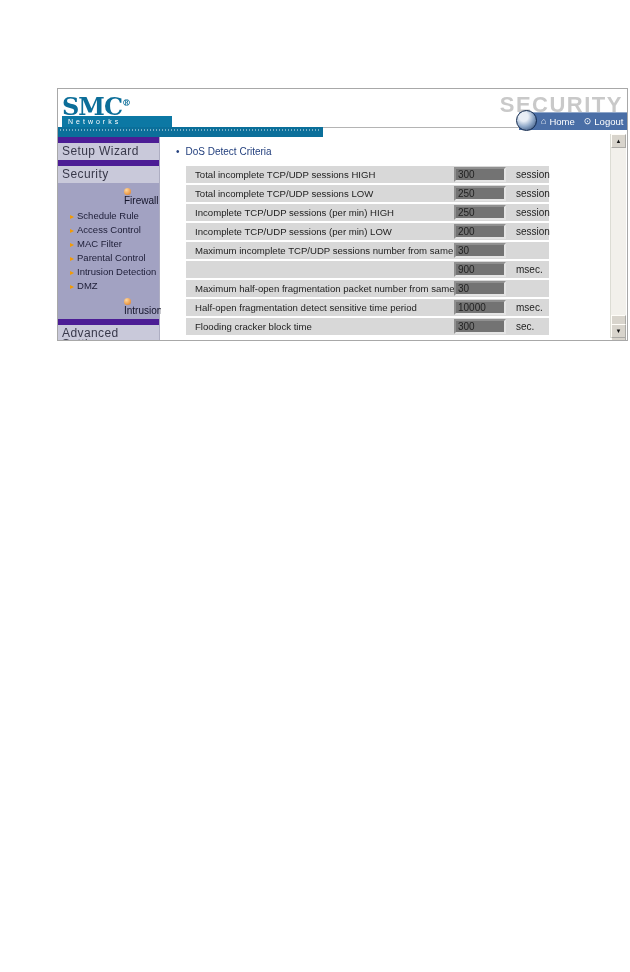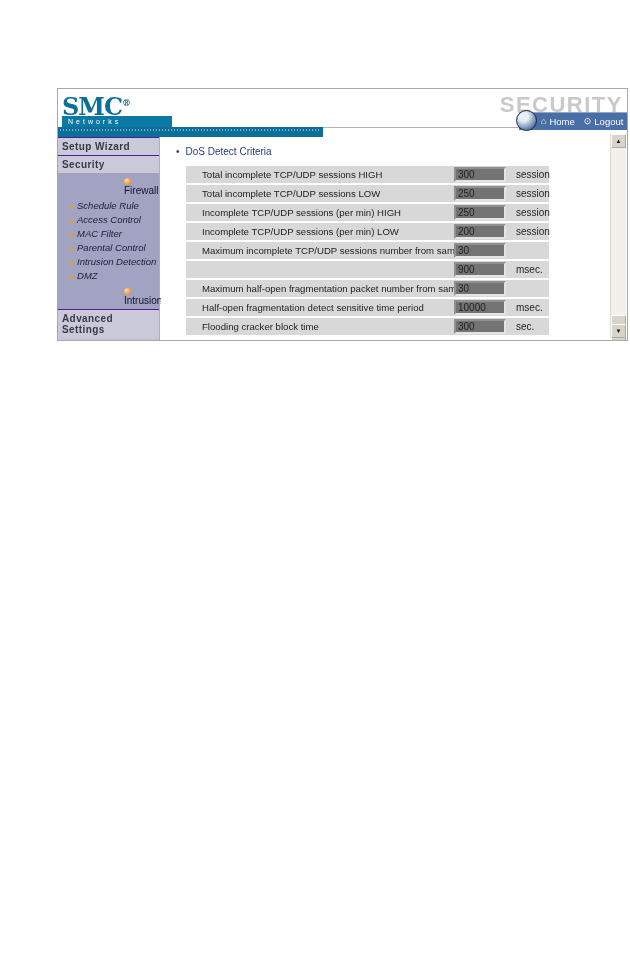--- a/index.html
+++ b/index.html
@@ -36,38 +36,38 @@
   .nav-ic { font-size:9px; line-height:9px; }
   .badge { position:absolute; left:-3px; top:-3px; width:21px; height:21px;
            border-radius:50%; background:radial-gradient(circle at 35% 30%, #e8eef6 0 25%, #8fa8c8 55%, #1d3a66 100%);
            border:1px solid #12294d; }
 
   
   .bodyarea { position:absolute; left:0; top:48px; right:0; bottom:0; }
 
   .sidebar { position:absolute; left:0; top:0; bottom:0; width:102px;
              background:#c6c6d8; border-right:1px solid #aeaec2; font-size:10px; }
-  .sb-h { border-top:1px solid #4c1d95; background:#c9c9da; font-weight:bold;
-          color:#38384a; font-size:10px; letter-spacing:0.4px;
+  .sb-h { border-top:6px solid #4c1d95; background:#c9c9da; font-weight:normal;
+          color:#38384a; font-size:12px; letter-spacing:0.4px;
           padding:3px 2px 3px 4px; line-height:11px; cursor:pointer; }
   .sb-group { background:#a2a2c2; }
   .sb-b { padding:3px 0 3px 18px; line-height:10px; color:#14142a; cursor:pointer;margin-left:48px; }
   .orb { display:inline-block; width:7px; height:7px; border-radius:50%;
          background:radial-gradient(circle at 35% 30%, #ffd9a0, #e07818);
          margin-right:3px; vertical-align:-1px; }
-  .sb-s { padding:2px 0 2px 12px; line-height:9px; font-size:9.5px; color:#20203a; cursor:pointer;font-style:italic; }
+  .sb-s { padding:2px 0 2px 12px; line-height:9px; font-size:9.5px; color:#20203a; cursor:pointer; }
   .tri { color:#f59a00; font-size:8px; margin-right:3px; line-height:9px; }
 
   .content { position:absolute; left:103px; right:17px; top:0; bottom:0; background:#fff; }
   .section-title { position:absolute; left:15px; top:9px; color:#24407e; font-size:10px;text-align:right; }
   .section-title .blt { margin-right:6px; }
 
   .rows { position:absolute; left:25px; top:29px; width:363px; }
   .row { position:relative; height:17px; margin-bottom:2px; background:#d8d8d8;
-         font-size:9.6px; color:#222; line-height:17px; padding-left:16px; }
+         font-size:9.6px; color:#222; line-height:17px; padding-left:9px; }
   .rinput { position:absolute; left:268px; top:1px; width:52px; height:15px;
             border:2px inset #e4e4e4; background:#737373; font-size:10px;
             font-family:"Liberation Sans", sans-serif; padding:0 2px; color:#222; }
   .runit { position:absolute; left:330px; top:0; font-size:10px; color:#222; }
 
   .btns { position:absolute; left:25px; top:214px; width:363px; text-align:right; }
   .btn { font-family:Liberation Sans, sans-serif; font-size:9.5px; color:#222;
          background:#d6d3ca; border:1px solid #6e6c68;
          box-shadow: inset 1px 1px 0 #ffffff, inset -1px -1px 0 #9a9890;
          padding:2px 9px 3px 9px; cursor:pointer; }

